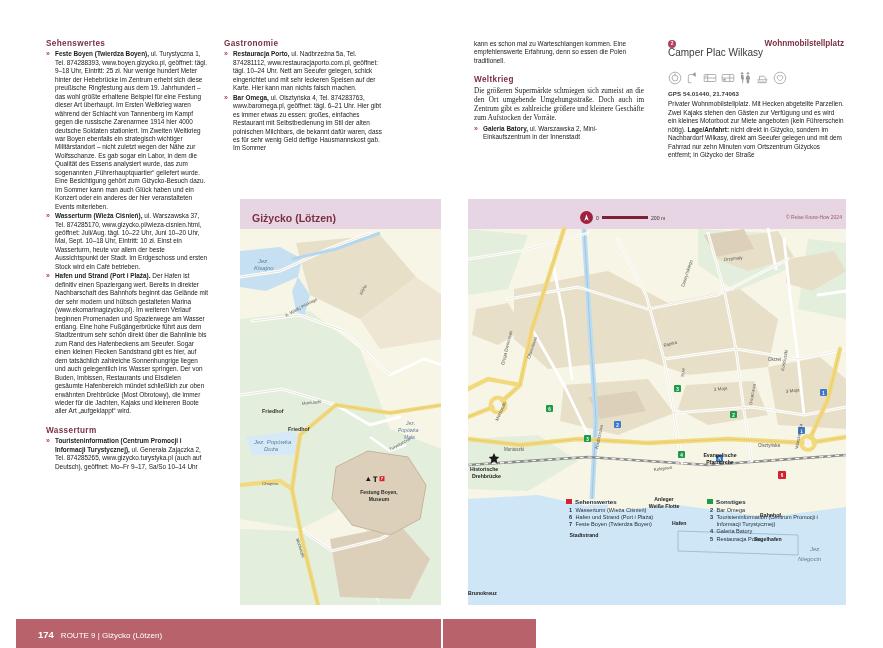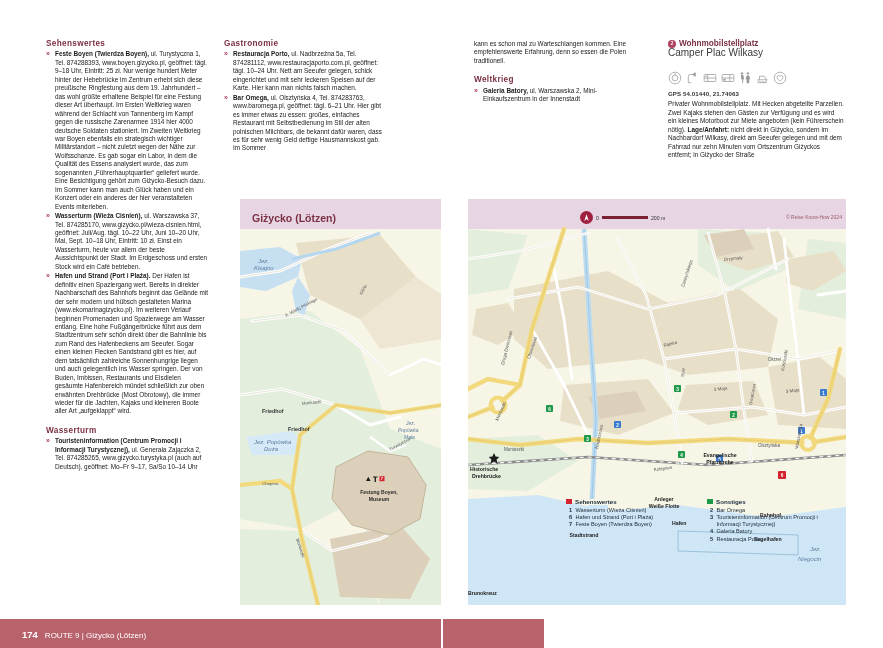--- a/index.html
+++ b/index.html
@@ -26,21 +26,21 @@
   .sec-head.space{margin-top:11px;}
   .entry{position:relative;padding-left:9px;margin-bottom:1px;}
   .entry .bull{
     position:absolute;left:0;top:0px;color:#b0435e;font-size:7px;font-weight:bold;
   }
   .b{font-weight:bold;}
   p.para{margin:0 0 0 0;}
   p.serif{font-family:"Liberation Serif", serif;font-size:7.2px;line-height:9.2px;margin:0;text-align:justify;}
 
   
-  .camper-title{display:flex;align-items:center;gap:3px;font-size:8.2px;font-weight:bold;color:#7a3042;}
+  .camper-title{display:flex;align-items:center;gap:3px;font-size:8.2px;font-weight:bold;color:#7a3042;justify-content:space-between;}
   .camper-badge{
     width:8px;height:8px;border-radius:50%;background:#b0435e;color:#fff;
     font-size:4.6px;font-weight:bold;display:flex;align-items:center;justify-content:center;
     line-height:1;
   }
   .camper-sub{font-size:10px;color:#3a3a3a;margin-top:1px;margin-bottom:13px;}
   .icon-row{display:flex;gap:3.5px;margin:4px 0 5px 0;align-items:center;}
   .icon-row svg{display:block;}
   .gps{font-size:6.1px;font-weight:bold;color:#333;margin-bottom:2px;letter-spacing:.1px;}
   .map-left{position:absolute;left:240px;top:199px;width:202px;height:406px;overflow:hidden;}
@@ -68,21 +68,21 @@
   .legend-col{width:125px;}
   .lg-head{display:flex;align-items:center;gap:3.5px;font-weight:bold;font-size:6.2px;margin-bottom:1.5px;}
   .sw-red{width:5.5px;height:5.5px;background:#d4232e;}
   .sw-grn{width:5.5px;height:5.5px;background:#1f9a4b;}
   .lg-item{display:flex;gap:3.5px;}
   .lg-num{width:6px;text-align:right;font-weight:bold;flex:none;}
   .lg-txt{flex:1;}
 
   
   .footer{position:absolute;bottom:0;height:29px;background:#b8626c;}
-  .footer-l{left:0;width:520px;padding-left:24px;}
+  .footer-l{left:16px;width:520px;}
   .footer-r{left:442px;width:441px;}
   .f-inner{position:absolute;top:50%;transform:translateY(-50%);display:flex;align-items:baseline;gap:7px;color:#fff;}
   .f-left{left:22px;}
   .f-right{right:22px;}
   .f-num{font-size:9.5px;font-weight:bold;}
   .f-txt{font-size:8px;}
   .gutter{position:absolute;left:441px;top:0;width:2px;height:648px;background:#ffffff;z-index:10;}
   .m-lbl{font-family:"Liberation Sans",sans-serif;}
 </style>
 </head>
@@ -126,20 +126,21 @@
 
     <div class="entry">
       <span class="bull">»</span>
       <p class="para"><span class="b">Bar Omega,</span><span> ul. Olsztyńska 4, Tel. 874283763, www.baromega.pl, geöffnet: tägl. 6–21 Uhr. Hier gibt es immer etwas zu essen: großes, einfaches Restaurant mit Selbstbedienung im Stil der alten polnischen Milchbars, die bekannt dafür waren, dass es für sehr wenig Geld deftige Hausmannskost gab. Im Sommer</span></p>
     </div>
   </div>
 
   <div class="col col-3">
     <p class="para">kann es schon mal zu Warteschlangen kommen. Eine empfehlenswerte Erfahrung, denn so essen die Polen traditionell.</p>
     <div class="sec-head space">Weltkrieg</div>
+    <p class="serif">Die größeren Supermärkte schmiegen sich zumeist an die den Ort umgebende Umgehungsstraße. Doch auch im Zentrum gibt es zahlreiche größere und kleinere Geschäfte zum Aufstocken der Vorräte.</p>
     <div class="entry" style="margin-top:1px;">
       <span class="bull">»</span>
       <p class="para"><span class="b">Galeria Batory,</span><span> ul. Warszawska 2, Mini-Einkaufszentrum in der Innenstadt</span></p>
     </div>
   </div>
 
   <div class="col col-4">
     <div class="camper-title">
       <span class="camper-badge">2</span>
       <span>Wohnmobilstellplatz</span>

